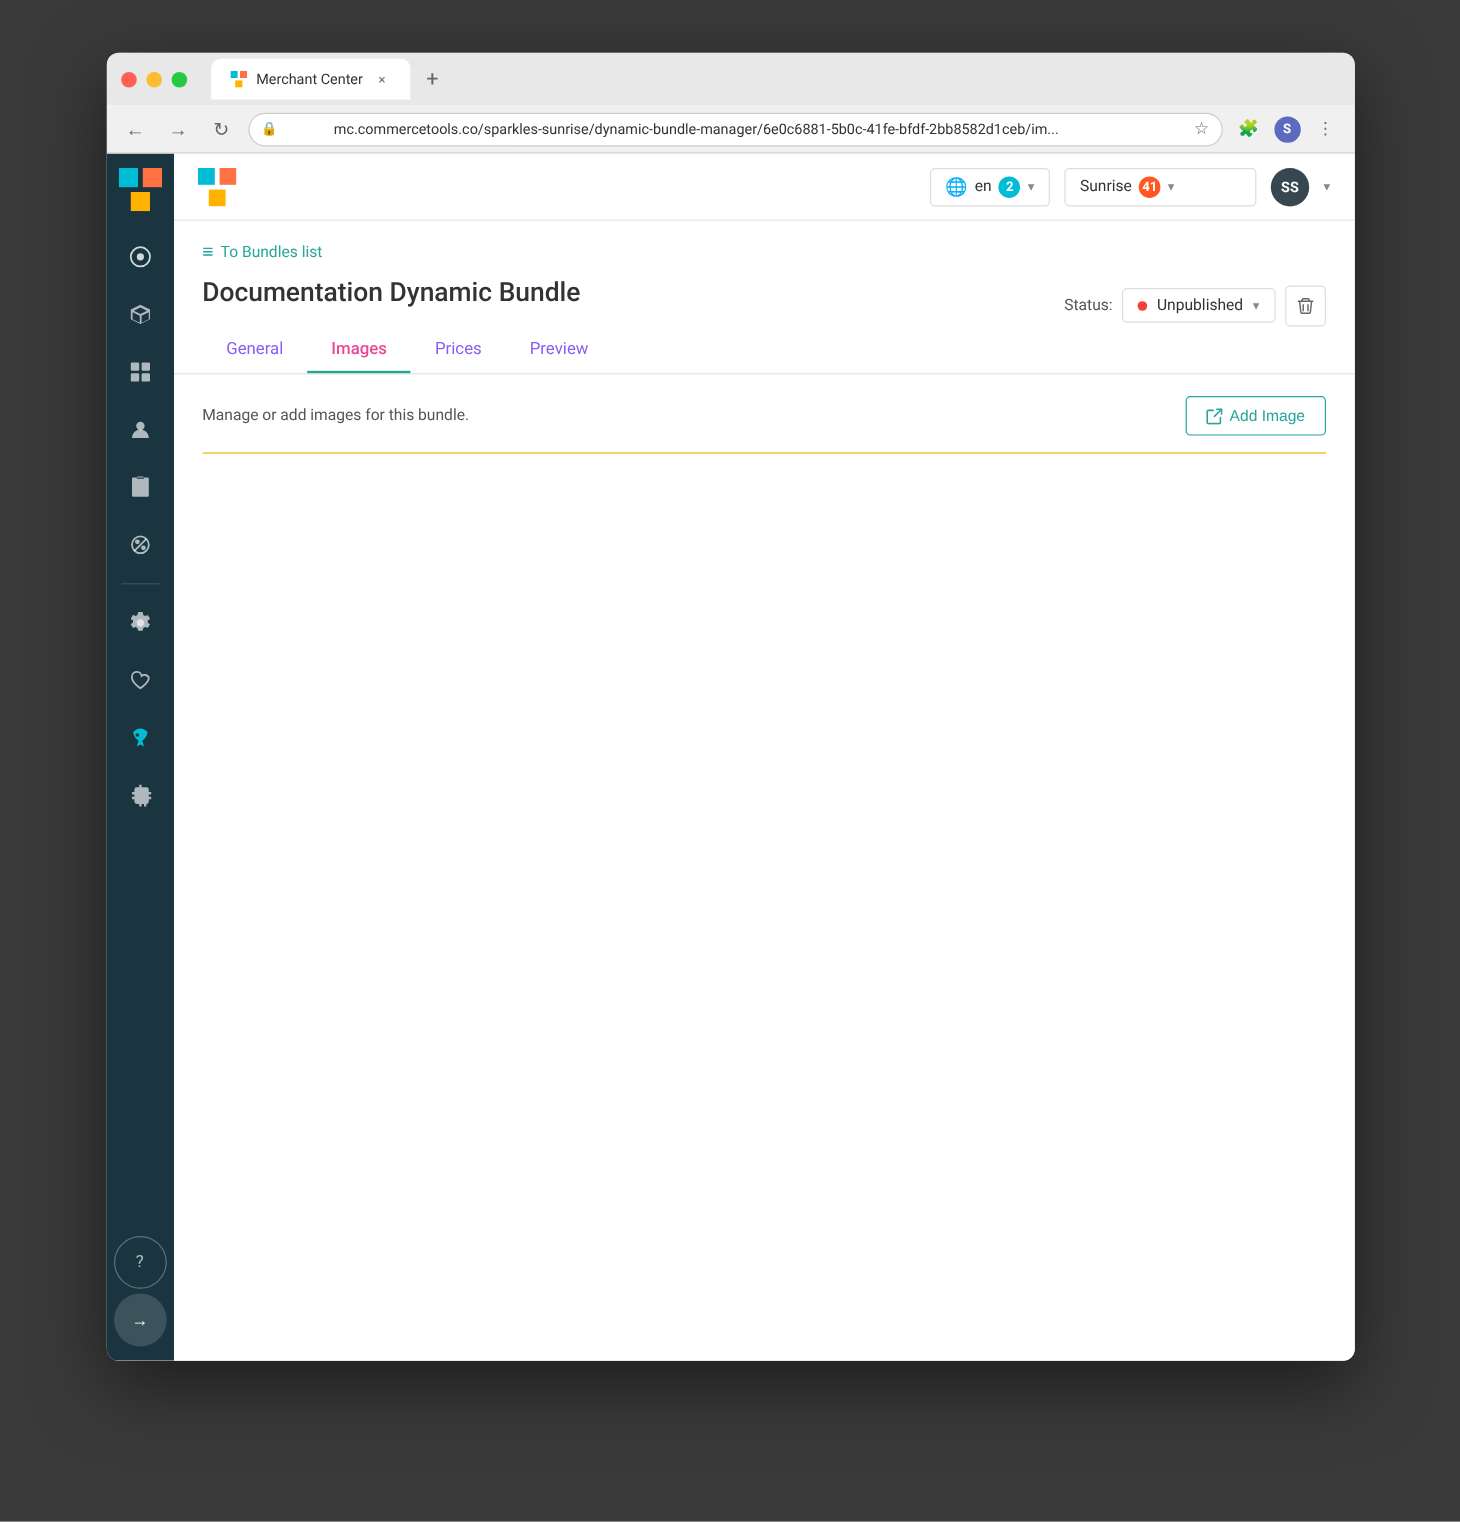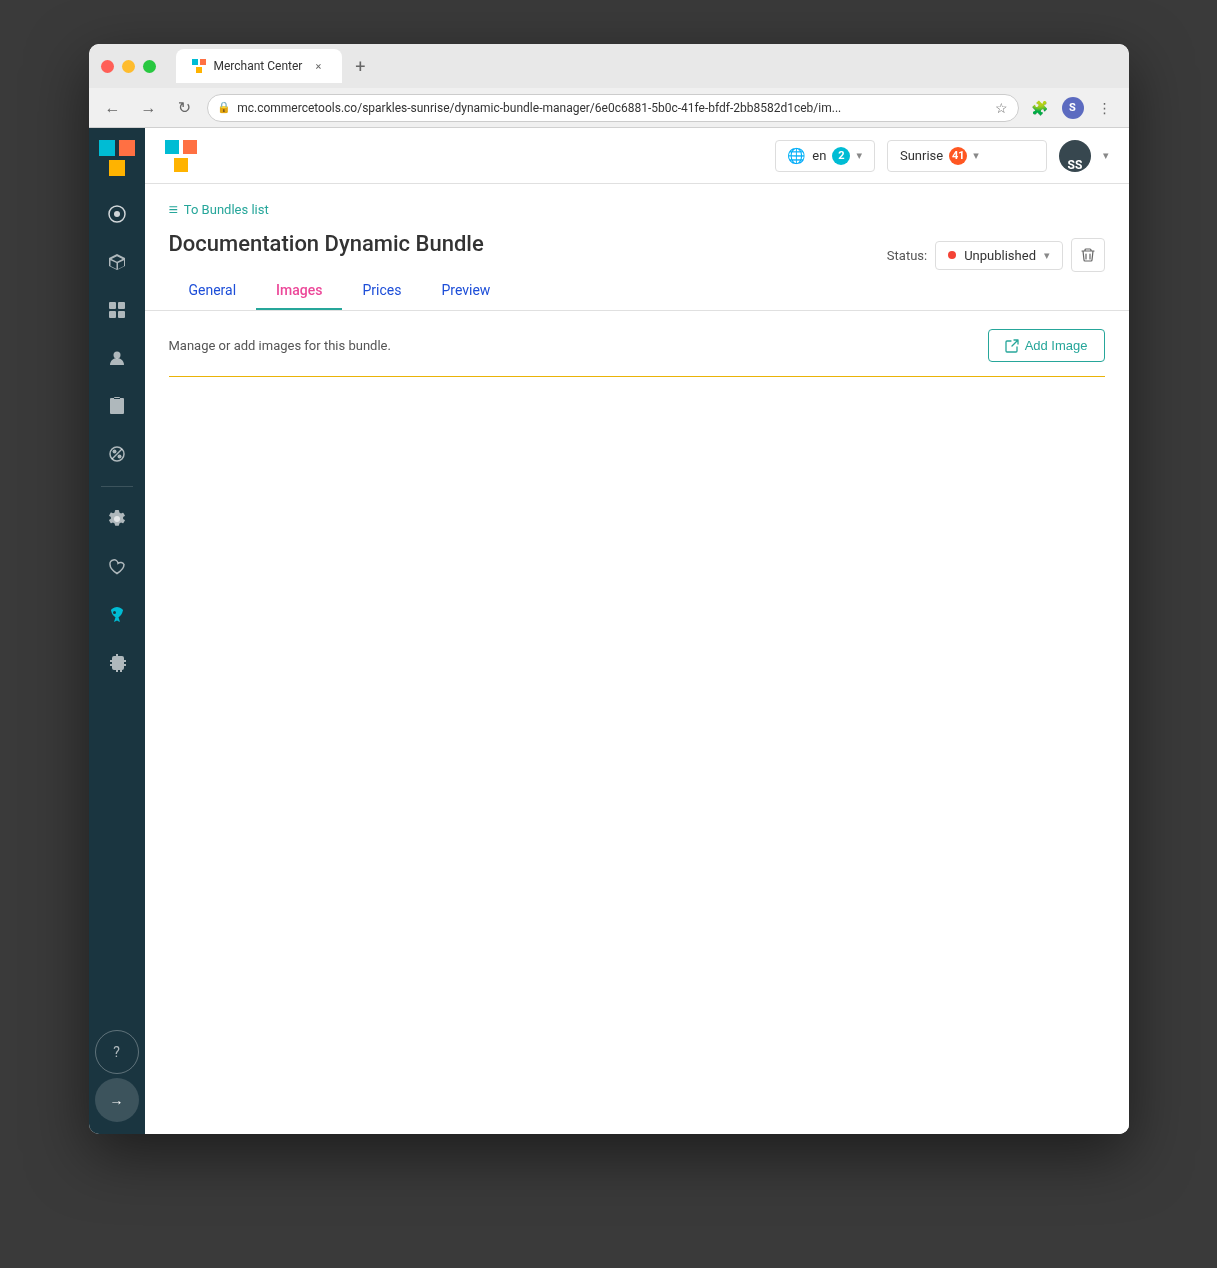--- a/index.html
+++ b/index.html
@@ -43,29 +43,29 @@
     .main-content { flex: 1; background: #f5f5f5; display: flex; flex-direction: column; overflow: hidden; }
 
     
     .top-nav { background: #fff; height: 56px; display: flex; align-items: center; padding: 0 20px; border-bottom: 1px solid #e0e0e0; gap: 12px; }
     .top-nav-spacer { flex: 1; }
     .lang-selector { display: flex; align-items: center; gap: 6px; padding: 6px 12px; border: 1px solid #ddd; border-radius: 4px; font-size: 13px; color: #333; cursor: pointer; background: #fff; }
     .lang-globe { font-size: 15px; color: #555; }
     .lang-badge { background: #00bcd4; color: #fff; border-radius: 50%; width: 18px; height: 18px; display: flex; align-items: center; justify-content: center; font-size: 11px; font-weight: bold; }
     .project-selector { display: flex; align-items: center; gap: 6px; padding: 6px 12px; border: 1px solid #ddd; border-radius: 4px; font-size: 13px; color: #333; cursor: pointer; background: #fff; min-width: 160px; }
     .project-badge { background: #ff5722; color: #fff; border-radius: 50%; width: 18px; height: 18px; display: flex; align-items: center; justify-content: center; font-size: 11px; font-weight: bold; }
-    .user-avatar { width: 32px; height: 32px; background: #37474f; border-radius: 50%; display: flex; align-items: flex-end; justify-content: center; color: #fff; font-size: 12px; font-weight: bold; cursor: pointer; }
+    .user-avatar { width: 32px; height: 32px; background: #37474f; border-radius: 50%; display: flex; align-items: center; justify-content: center; color: #fff; font-size: 12px; font-weight: bold; cursor: pointer; }
 
     
     .page-content { flex: 1; background: #fff; overflow: auto; }
     .page-header { padding: 16px 24px 0; border-bottom: 1px solid #e0e0e0; }
     .breadcrumb { display: flex; align-items: center; gap: 6px; color: #26a69a; font-size: 13px; margin-bottom: 12px; cursor: pointer; }
     .page-title { font-size: 22px; font-weight: 500; color: #333; margin-bottom: 16px; }
     .tabs { display: flex; gap: 0; }
-    .tab { padding: 10px 20px; font-size: 14px; color: #1d4ed8; cursor: pointer; border-bottom: 2px solid transparent; }
+    .tab { padding: 10px 20px; font-size: 14px; color: #8b5cf6; cursor: pointer; border-bottom: 2px solid transparent; }
     .tab.active { color: #ec4899; border-bottom-color: #26a69a; font-weight: 500; }
 
     
     .page-body { padding: 0 24px; }
     .page-body-header { display: flex; align-items: center; justify-content: space-between; padding: 18px 0 14px; border-bottom: 1px solid #eab308; }
     .page-description { font-size: 13px; color: #555; }
     .add-image-btn { display: flex; align-items: center; gap: 6px; padding: 8px 16px; border: 1px solid #26a69a; border-radius: 4px; color: #26a69a; font-size: 13px; cursor: pointer; background: #fff; }
 
     .empty-state { padding: 24px 0; font-size: 13px; color: #555; }
     .empty-link { color: #26a69a; cursor: pointer; text-decoration: none; }
@@ -107,21 +107,21 @@
       </div>
     </div>
   </div>
 
   <div class="browser-toolbar">
     <div class="nav-btn">←</div>
     <div class="nav-btn">→</div>
     <div class="nav-btn">↻</div>
     <div class="address-bar">
       <span class="address-lock">🔒</span>
-      <span style="font-size:12px; color:#333;">mc.commercetools.co/sparkles-sunrise/dynamic-bundle-manager/6e0c6881-5b0c-41fe-bfdf-2bb8582d1ceb/im...</span>
+      <span style="font-size:12px; color:#333;margin-left:41px;">mc.commercetools.co/sparkles-sunrise/dynamic-bundle-manager/6e0c6881-5b0c-41fe-bfdf-2bb8582d1ceb/im...</span>
       <span class="address-star">☆</span>
     </div>
     <div class="toolbar-icons">
       <div class="toolbar-icon-btn">🧩</div>
       <div class="toolbar-icon-btn">
         <div style="width:22px;height:22px;border-radius:50%;background:#5c6bc0;display:flex;align-items:center;justify-content:center;color:#fff;font-size:11px;font-weight:bold;">S</div>
       </div>
       <div class="toolbar-icon-btn">⋮</div>
     </div>
   </div>
@@ -236,21 +236,21 @@
       </div>
 
       <div class="page-content">
         <div class="page-header">
 
           <div class="breadcrumb">
             <span style="font-size:16px;">≡</span>
             <span>To Bundles list</span>
           </div>
 
-          <div style="display:flex; align-items:flex-end; justify-content:space-between;">
+          <div style="display:flex; align-items:center; justify-content:space-between;">
             <h1 class="page-title">Documentation Dynamic Bundle</h1>
             <div class="status-bar" style="margin-top:4px;">
               <span class="status-label">Status:</span>
               <div class="status-dropdown">
                 <div class="status-dot"></div>
                 <span>Unpublished</span>
                 <span style="color:#888;font-size:11px;">▾</span>
               </div>
               <div class="delete-btn">
                 <svg width="16" height="16" viewBox="0 0 16 16" fill="#666">

